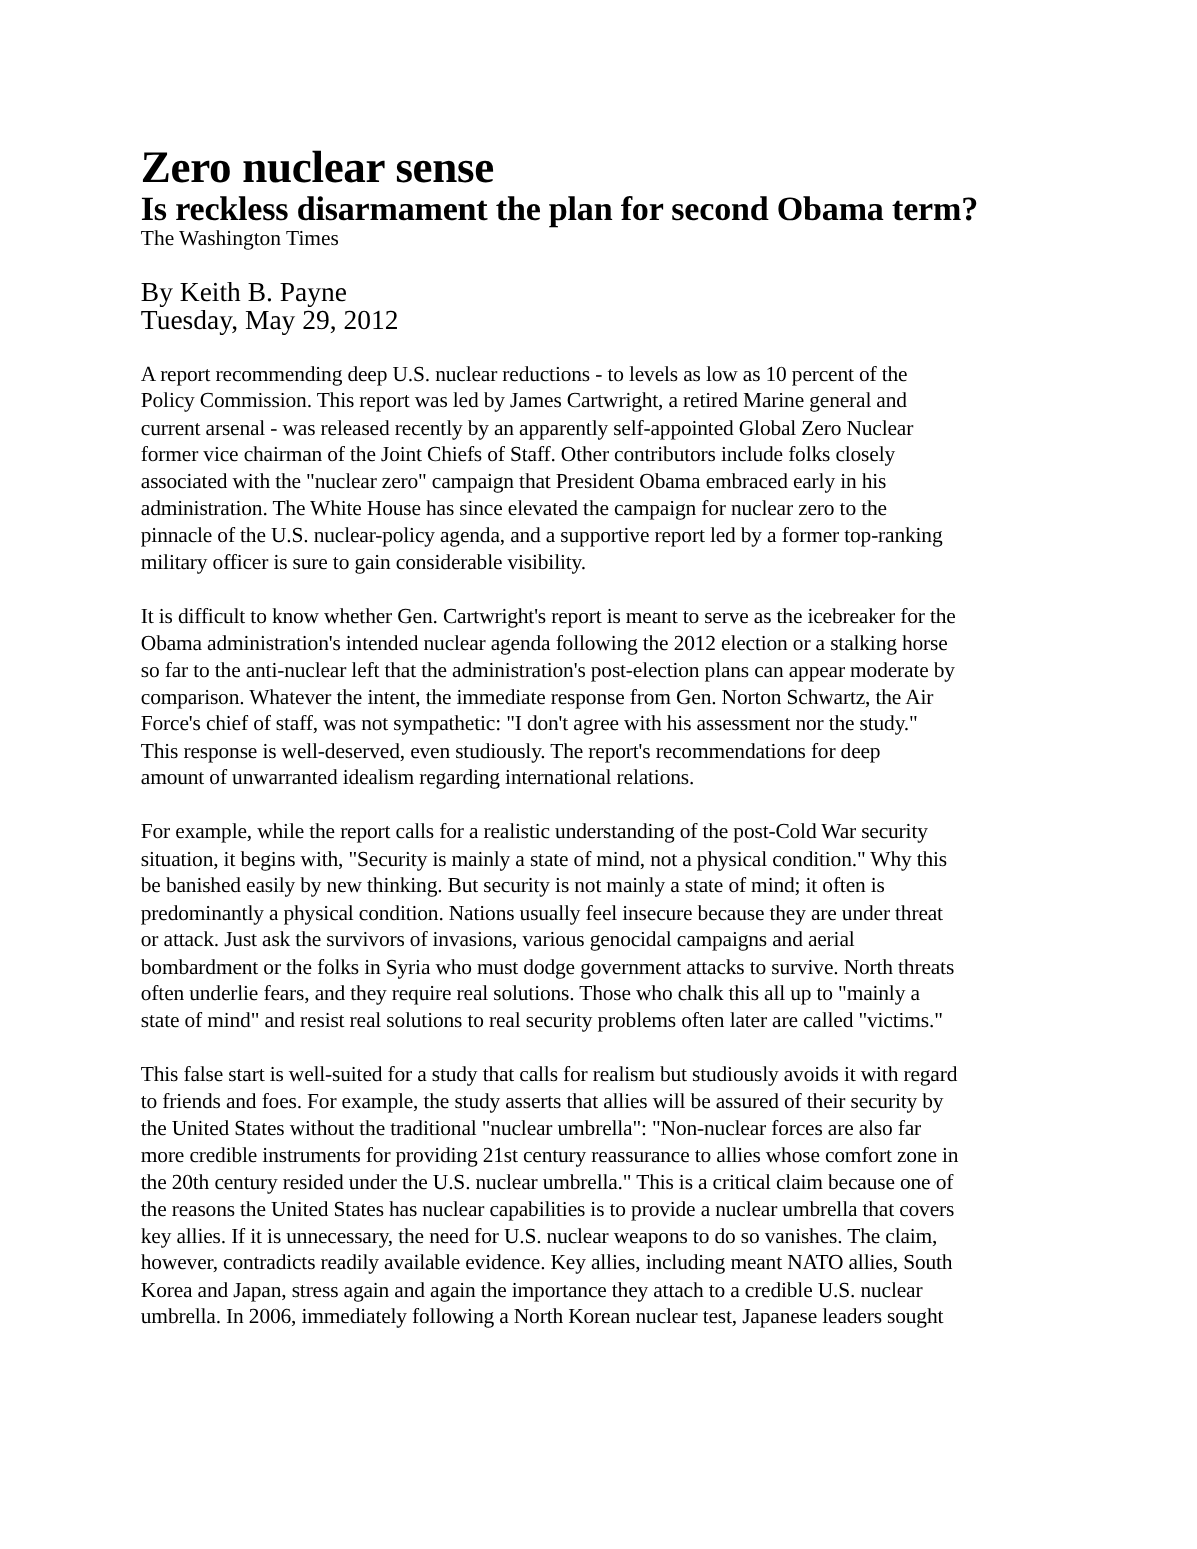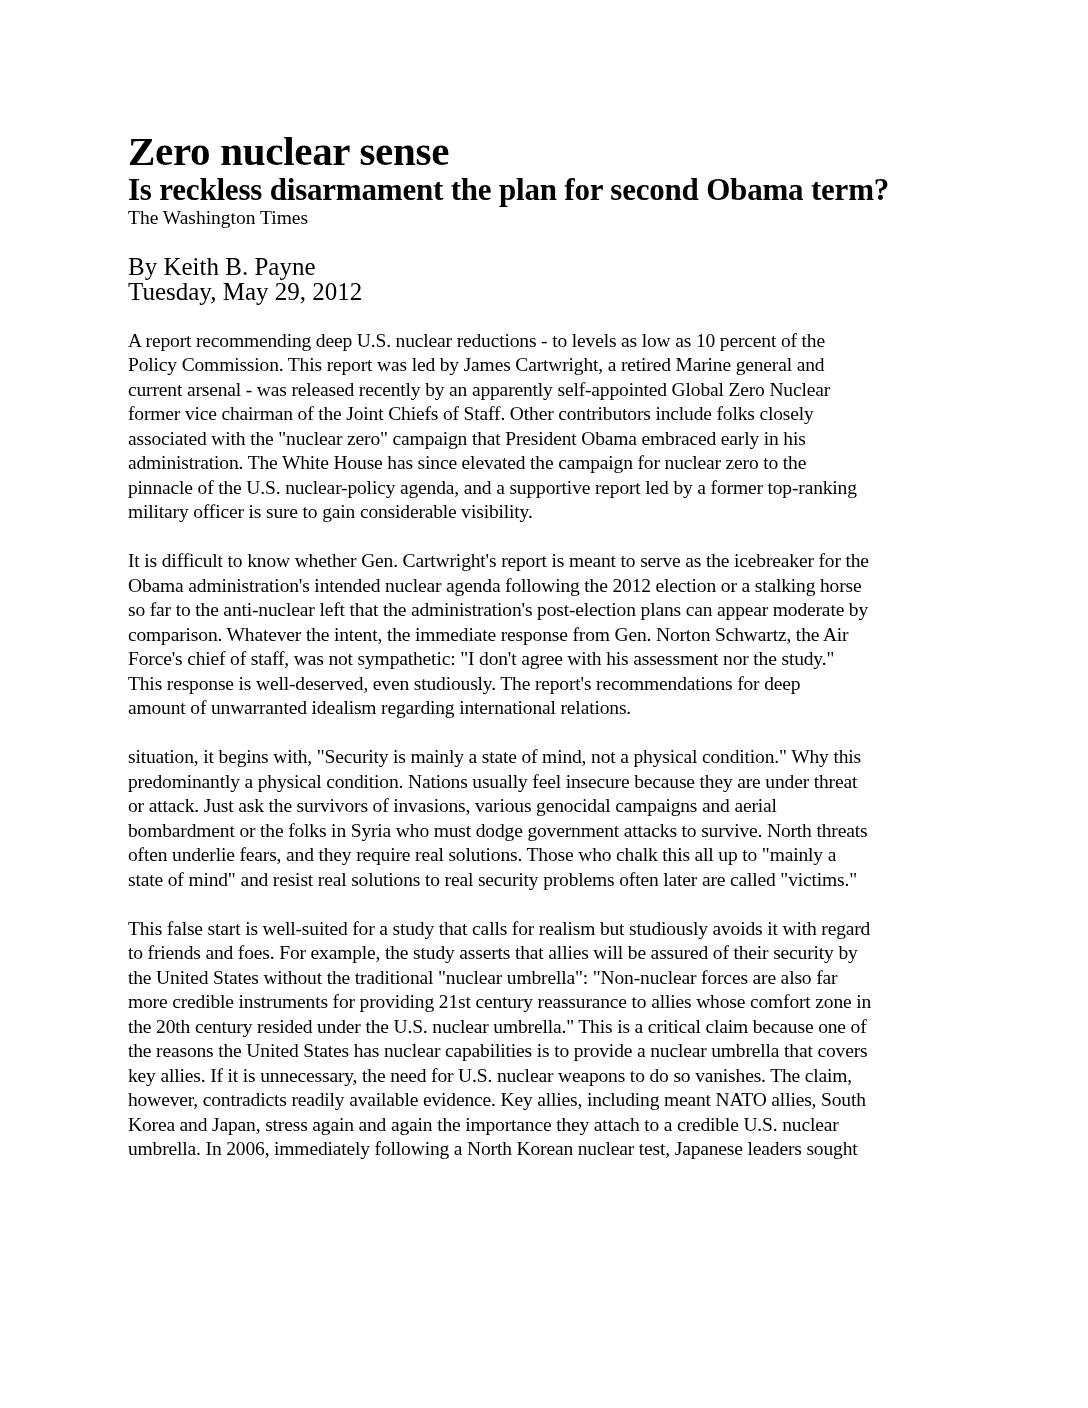--- a/index.html
+++ b/index.html
@@ -92,21 +92,23 @@
       <span class="line">It is difficult to know whether Gen. Cartwright's report is meant to serve as the icebreaker for the</span>
       <span class="line">Obama administration's intended nuclear agenda following the 2012 election or a stalking horse</span>
       <span class="line">so far to the anti-nuclear left that the administration's post-election plans can appear moderate by</span>
       <span class="line">comparison. Whatever the intent, the immediate response from Gen. Norton Schwartz, the Air</span>
       <span class="line">Force's chief of staff, was not sympathetic: "I don't agree with his assessment nor the study."</span>
       <span class="line">This response is well-deserved, even studiously. The report's recommendations for deep</span>
       <span class="line">amount of unwarranted idealism regarding international relations.</span>
     </p>
 
     <p class="paragraph">
+      <span class="line">For example, while the report calls for a realistic understanding of the post-Cold War security</span>
       <span class="line">situation, it begins with, "Security is mainly a state of mind, not a physical condition." Why this</span>
+      <span class="line">be banished easily by new thinking. But security is not mainly a state of mind; it often is</span>
       <span class="line">predominantly a physical condition. Nations usually feel insecure because they are under threat</span>
       <span class="line">or attack. Just ask the survivors of invasions, various genocidal campaigns and aerial</span>
       <span class="line">bombardment or the folks in Syria who must dodge government attacks to survive. North threats</span>
       <span class="line">often underlie fears, and they require real solutions. Those who chalk this all up to "mainly a</span>
       <span class="line">state of mind" and resist real solutions to real security problems often later are called "victims."</span>
     </p>
 
     <p class="paragraph">
       <span class="line">This false start is well-suited for a study that calls for realism but studiously avoids it with regard</span>
       <span class="line">to friends and foes. For example, the study asserts that allies will be assured of their security by</span>

